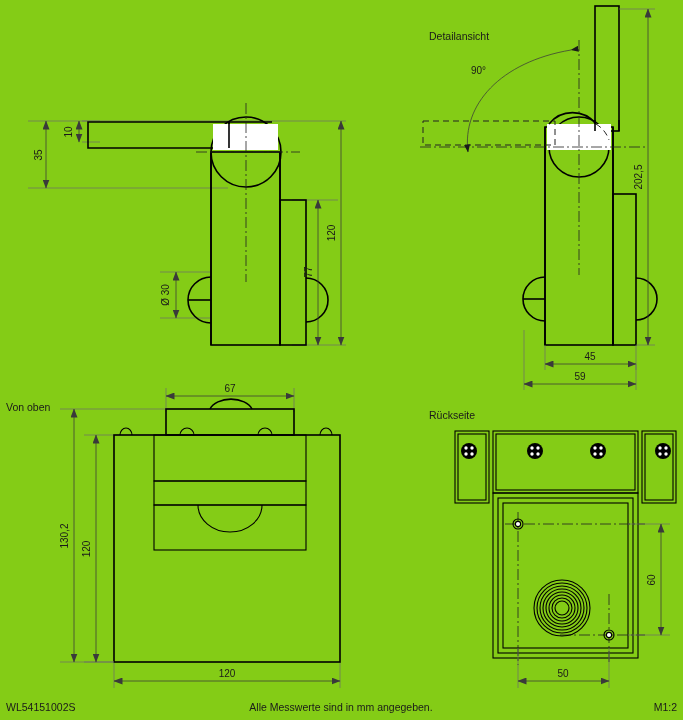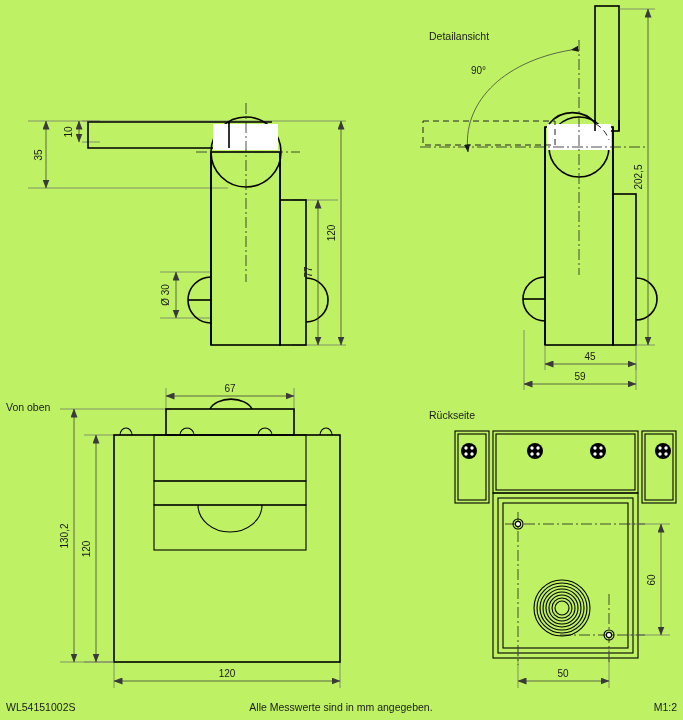--- a/index.html
+++ b/index.html
@@ -7,21 +7,21 @@
     padding: 0;
     background: #ffffff;
   }
   body {
     font-family: "Liberation Sans", sans-serif;
   }
   #sheet {
     position: relative;
     width: 683px;
     height: 720px;
-    background: #bef264;
+    background: #84cc16;
     overflow: hidden;
   }
   #sheet svg {
     position: absolute;
     left: 0;
     top: 0;
   }
   .ol { fill: none; stroke: #000000; stroke-width: 1.6; }
   .ol-thin { fill: none; stroke: #000000; stroke-width: 1.1; }
   .dim { fill: none; stroke: #3a3a3a; stroke-width: 0.75; }

